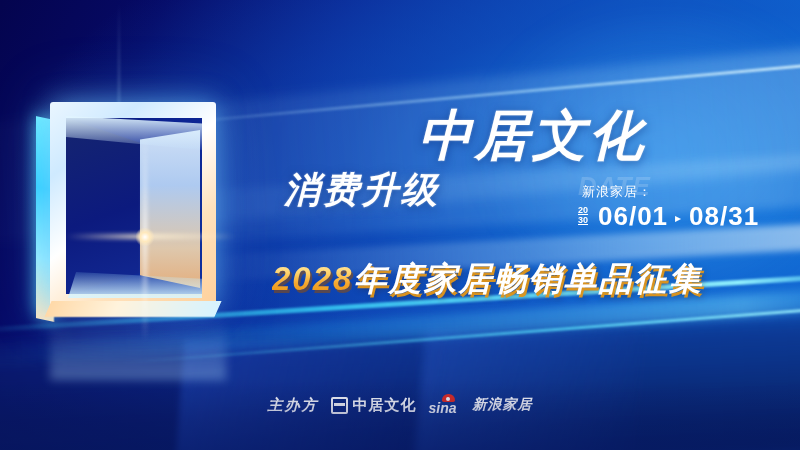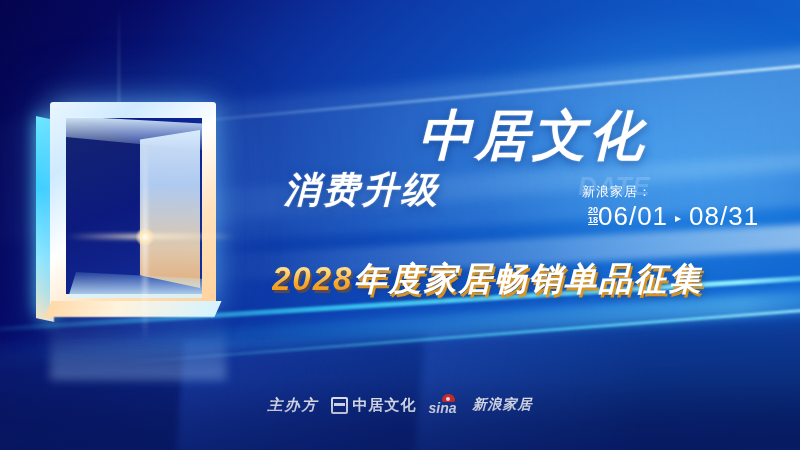--- a/index.html
+++ b/index.html
@@ -186,25 +186,25 @@
   }
   .date-label{
     position:absolute;left:4px;top:8px;
     font-size:13px;color:#ffffff;letter-spacing:1px;
     font-weight:normal;line-height:1;
   }
   .date-year{
     position:absolute;left:0px;top:28px;
     width:20px;
     font-size:9px;font-weight:bold;color:#ffffff;
-    line-height:10px;text-align:right;text-decoration:underline;
+    line-height:10px;text-align:left;text-decoration:underline;
   }
   .date-range{
     position:absolute;left:20px;top:26px;
-    font-size:26px;color:#ffffff;font-weight:400;
+    font-size:26px;color:#ffffff;font-weight:700;
     letter-spacing:1px;line-height:1;white-space:nowrap;
   }
   .date-arrow{
     display:inline-block;margin:0 7px;
     font-size:12px;vertical-align:middle;color:#ffffff;
   }
 
   
   #subtitle{
     position:absolute;left:272px;top:258px;height:42px;
@@ -304,21 +304,21 @@
   <div id="headline-block">
     <div class="h-line1">中居文化</div>
     <div class="h-line2">消费升级</div>
   </div>
 
   <div id="date-block">
     <div class="date-watermark">DATE</div>
     <div class="date-label">新浪家居：</div>
     <div class="date-year">
       <div>20</div>
-      <div>18</div>
+      <div>30</div>
     </div>
     <div class="date-range">
       <span>06/01</span><span class="date-arrow">▸</span><span>08/31</span>
     </div>
   </div>
 
   <div id="subtitle">
     <span class="sub-year">2028</span><span class="sub-rest">年度家居畅销单品征集</span>
   </div>
 

